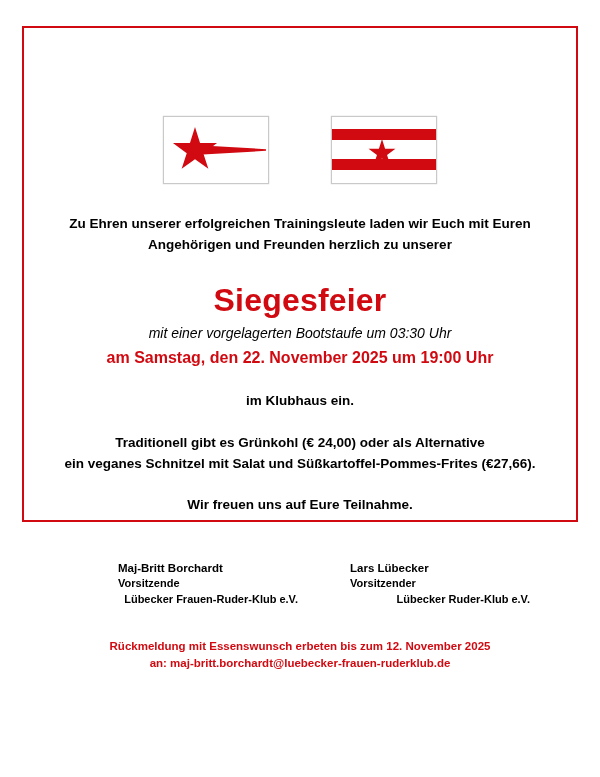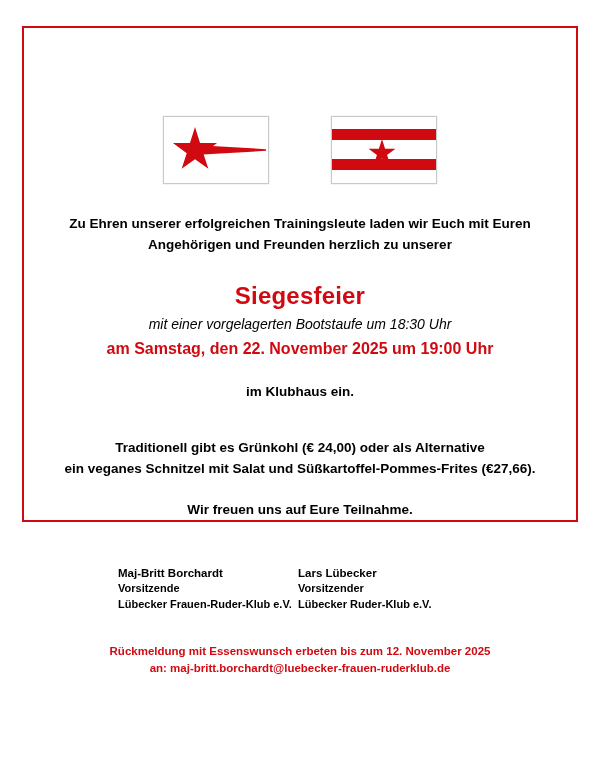--- a/index.html
+++ b/index.html
@@ -96,41 +96,41 @@
   
   .intro {
     font-size: 13.5px;
     font-weight: bold;
     line-height: 1.55;
     margin: 0 0 26px 0;
   }
   .intro .l2 { display: block; }
 
   .headline {
-    font-size: 24px;
+    font-size: 32px;
     font-weight: bold;
     color: #d10a11;
     margin: 0 0 6px 0;
     letter-spacing: 0.2px;
   }
   .subline {
     font-size: 14px;
     font-style: italic;
     margin: 0 0 8px 0;
   }
   .dateline {
     font-size: 16px;
     font-weight: bold;
     color: #d10a11;
     margin: 0 0 26px 0;
   }
   .venue {
     font-size: 13.5px;
     font-weight: bold;
-    margin: 0 0 38px 0;
+    margin: 0 0 24px 0;
   }
   .menu {
     font-size: 13.5px;
     font-weight: bold;
     line-height: 1.6;
     margin: 0 0 22px 0;
   }
   .menu .l2 { display: block; }
   .sponsor {
     font-size: 13.5px;
@@ -140,30 +140,31 @@
   .closing {
     font-size: 13.5px;
     font-weight: bold;
     margin: 0 0 40px 0;
   }
 
   
   .signatures {
     display: flex;
     justify-content: flex-start;
+    gap: 52px;
     text-align: left;
     margin: 48px 0 0 56px;
     font-size: 11.5px;
     font-weight: bold;
     line-height: 1.42;
   }
   .sig-col { width: 180px; }
   .sig-name { display: block; }
   .sig-role { display: block; font-size: 11px; }
-  .sig-club { display: block; font-size: 11px; }
+  .sig-club { display: block; font-size: 11px; text-align: right; }
 
   
   .rsvp {
     margin-top: 30px;
     color: #d10a11;
     font-size: 11.5px;
     font-weight: bold;
     line-height: 1.5;
   }
   .rsvp .l2 { display: block; }
@@ -188,21 +189,21 @@
       </div>
     </div>
 
     <p class="intro">
       <span>Zu Ehren unserer erfolgreichen Trainingsleute laden wir Euch mit Euren</span>
       <span class="l2">Angehörigen und Freunden herzlich zu unserer</span>
     </p>
 
     <h1 class="headline">Siegesfeier</h1>
 
-    <p class="subline">mit einer vorgelagerten Bootstaufe um 18:30 Uhr</p>
+    <p class="subline">mit einer vorgelagerten Bootstaufe um 03:30 Uhr</p>
 
     <p class="dateline">am Samstag, den 22. November 2025 um 19:00 Uhr</p>
 
     <p class="venue">im Klubhaus ein.</p>
 
     <p class="menu">
       <span>Traditionell gibt es Grünkohl (€ 24,00) oder als Alternative</span>
       <span class="l2">ein veganes Schnitzel mit Salat und Süßkartoffel-Pommes-Frites (€27,66).</span>
     </p>
 

